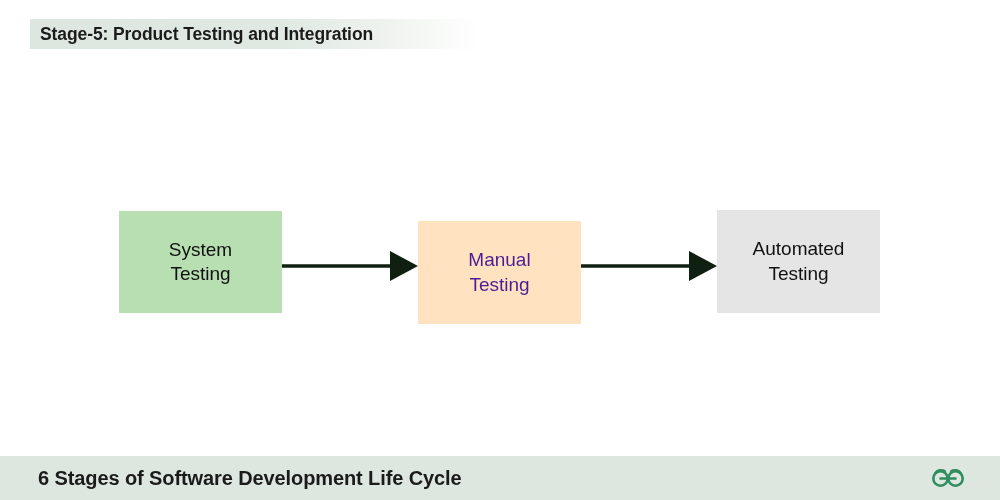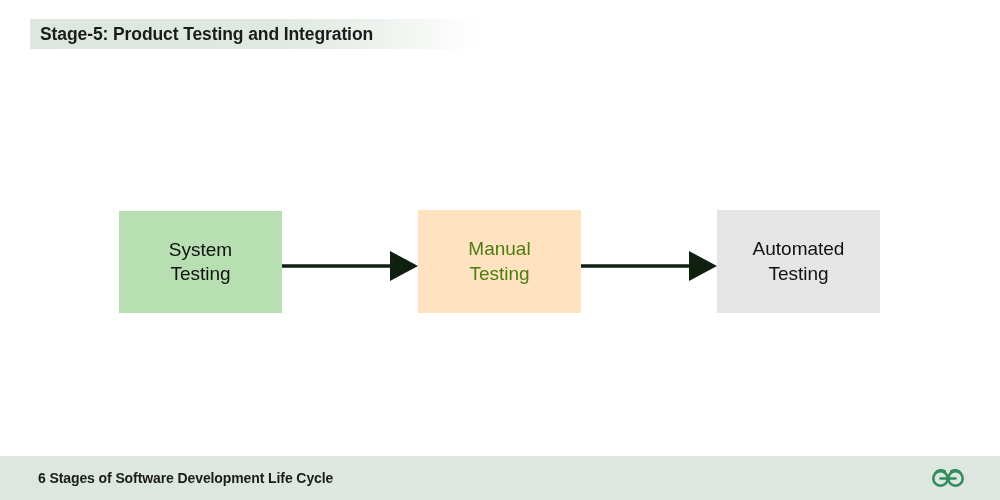--- a/index.html
+++ b/index.html
@@ -96,21 +96,21 @@
     width: 1000px;
     height: 44px;
     background: #dde6df;
   }
   #footer-text {
     position: absolute;
     left: 38px;
     top: 456px;
     height: 44px;
     line-height: 44px;
-    font-size: 14px;
+    font-size: 20px;
     font-weight: bold;
     color: #1b1b1b;
     letter-spacing: -0.1px;
     white-space: nowrap;
   }
   #footer-logo {
     position: absolute;
     left: 928px;
     top: 463px;
     width: 40px;
@@ -130,21 +130,21 @@
       <span>System</span><br>
       <span>Testing</span>
     </span>
   </div>
 
   <svg class="arrow" id="arrow-1" viewBox="0 0 136 32">
     <line x1="0" y1="16" x2="110" y2="16" stroke-width="3.4" stroke="#0f1f10"></line>
     <polygon points="108,1 136,16 108,31" fill="#0f1f10"></polygon>
   </svg>
 
-  <div class="flow-box" id="box-manual" style="background: rgb(255, 227, 192); color: #4d7c0f;">
+  <div class="flow-box" id="box-manual" style="background: rgb(255, 227, 192); color: #4c1d95; margin-top: 11px;">
     <span class="box-label">
       <span>Manual</span><br>
       <span>Testing</span>
     </span>
   </div>
 
   <svg class="arrow" id="arrow-2" viewBox="0 0 136 32">
     <line x1="0" y1="16" x2="110" y2="16" stroke-width="3.4" stroke="#0f1f10"></line>
     <polygon points="108,1 136,16 108,31" fill="#0f1f10"></polygon>
   </svg>

